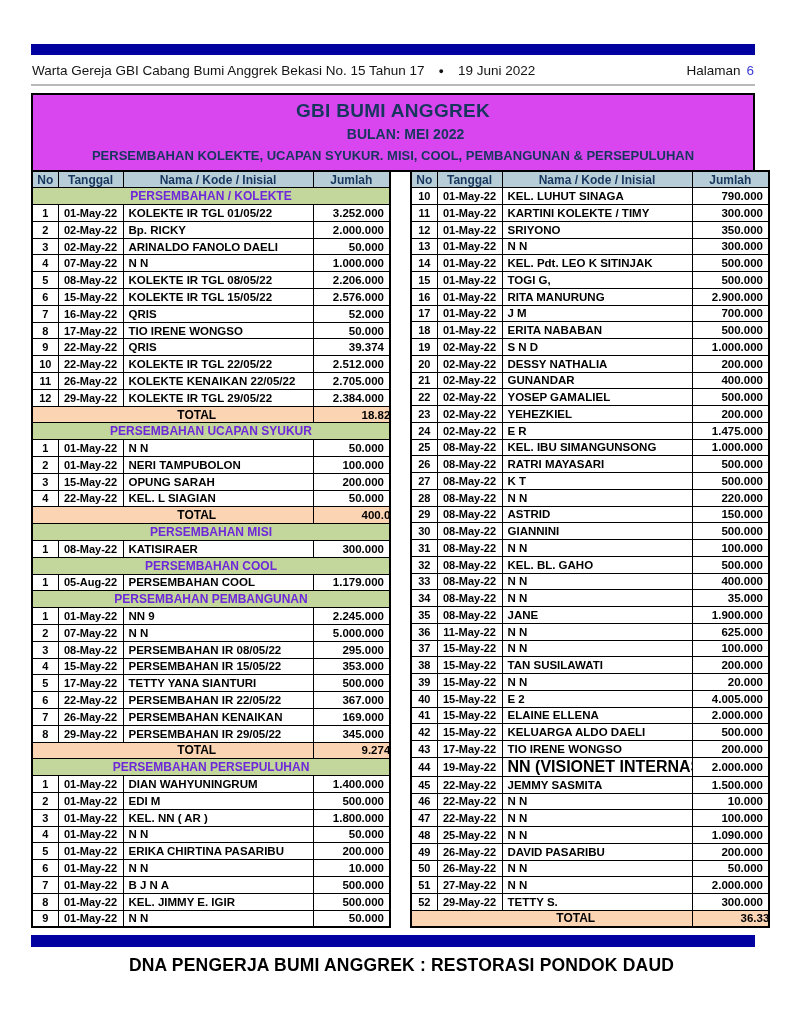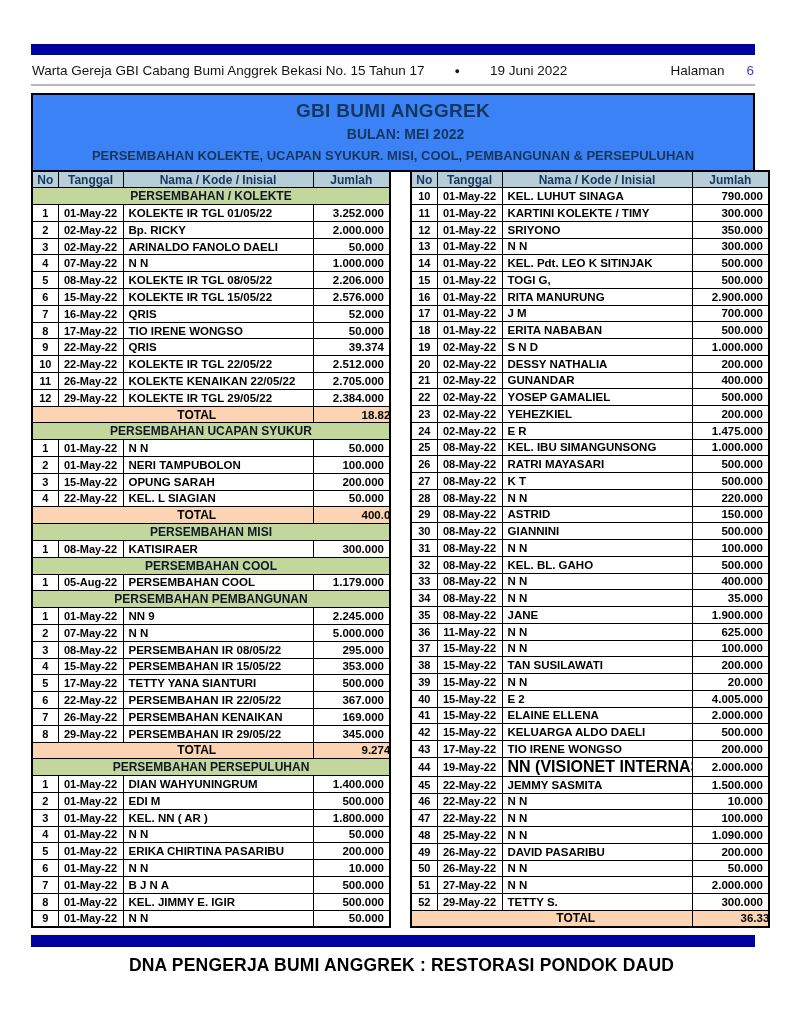--- a/index.html
+++ b/index.html
@@ -8,47 +8,47 @@
     width:786px; height:1024px; background:#ffffff; position:relative;
     font-family:"Liberation Sans", sans-serif; overflow:hidden; margin:0 auto;
   }
   .content { margin:0 31px; width:724px; }
   .top-space { height:44px; }
   .top-bar { height:11px; background:#0101a0; }
   .bottom-bar { height:12px; background:#0101a0; margin-top:7px; }
 
   .masthead {
     display:flex; align-items:center; padding:8px 1px 6px 1px;
-    border-bottom:2px solid #b9b9b9; font-size:13.5px; color:#141414;gap:16px;
+    border-bottom:2px solid #b9b9b9; font-size:13.5px; color:#141414;
   }
   .m-bullet { font-size:9px; margin:0 14px; color:#141414; }
   .m-spacer { flex:1; }
   .m-pagelabel { margin-right:6px; }
   .m-pagenum { color:#3b3bd4; }
 
   .report { margin-top:7px; }
   .title-panel {
-    background:#3b82f6; border:2px solid #000; text-align:center;
+    background:#d946ef; border:2px solid #000; text-align:center;
     color:#17365d; padding:5px 0 7px 0;
   }
   .t1 { font-size:19px; font-weight:bold; letter-spacing:.3px; }
   .t2 { font-size:14px; font-weight:bold; margin-top:4px;padding-left:25px; }
   .t3 { font-size:13px; font-weight:bold; margin-top:6px; }
 
   .tables { display:flex; gap:19px; margin-top:-2px; }
   table { border-collapse:collapse; table-layout:fixed; width:358px; border:2px solid #000; background:#fff; }
   col.c-no { width:26px; } col.c-date { width:65px; } col.c-name { width:190px; } col.c-amt { width:77px; }
   th, td { border:1px solid #000; height:16.75px; padding:0; overflow:hidden; white-space:nowrap; }
   th { background:#b7ced9; color:#17365d; font-size:12px; font-weight:bold; text-align:center; }
   td { font-size:11.5px; font-weight:bold; color:#000; }
   td.no { text-align:center; font-size:11px; }
   td.date { text-align:center; font-size:11px; }
   td.name { text-align:left; padding-left:5px; }
   td.amount { text-align:right; padding-right:5px; }
-  tr.section-row td { background:#c3d69b; color:#0f172a; text-align:center; font-size:12px; }
+  tr.section-row td { background:#c3d69b; color:#6d28d9; text-align:center; font-size:12px; }
   tr.total-row td { background:#fbd4b4;padding-left:48px; }
   tr.total-row td.total-label { text-align:center; font-size:12px; }
 
   .footer-text {
     font-size:17.5px; font-weight:bold; color:#000;
     padding:8px 0 0 17px; letter-spacing:.2px;text-align:center;
   }
 </style>
 </head>
 <body>

